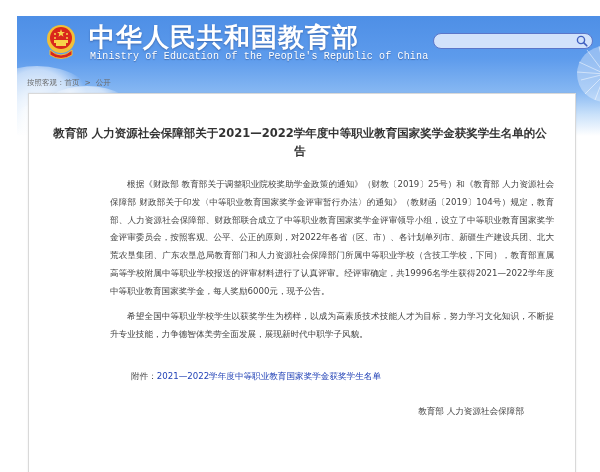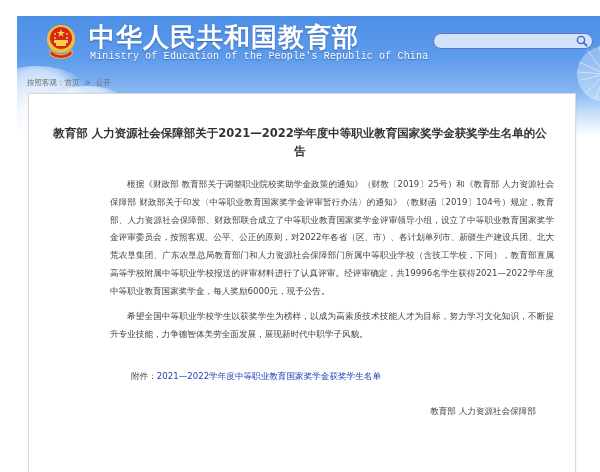--- a/index.html
+++ b/index.html
@@ -69,21 +69,21 @@
     font-size: 8.6px; color: #444444; line-height: 17.8px;
     text-align: justify; text-indent: 17px; margin-left: 29px;
   }
   .p1 { top: 176px; }
   .p2 { top: 308px; }
   .attach {
     position: absolute; left: 99px; top: 371px; font-size: 8.6px; color: #444444; padding-left: 32px;
   }
   .attach a { color: #1e3fb5; text-decoration: none; }
   .sign {
-    position: absolute; right: 64px; font-size: 8.6px; color: #444444; text-align: right;
+    position: absolute; right: 76px; font-size: 8.6px; color: #444444; text-align: right;
   }
   .sign-org { top: 406px; }
   .sign-date { top: 440px; margin-top: 40px; }
 </style>
 </head>
 <body>
 
 <div class="header">
   <div class="cloud" style="left:-40px;top:50px;width:120px;height:80px;"></div>
   <div class="cloud" style="left:20px;top:70px;width:100px;height:60px;"></div>

